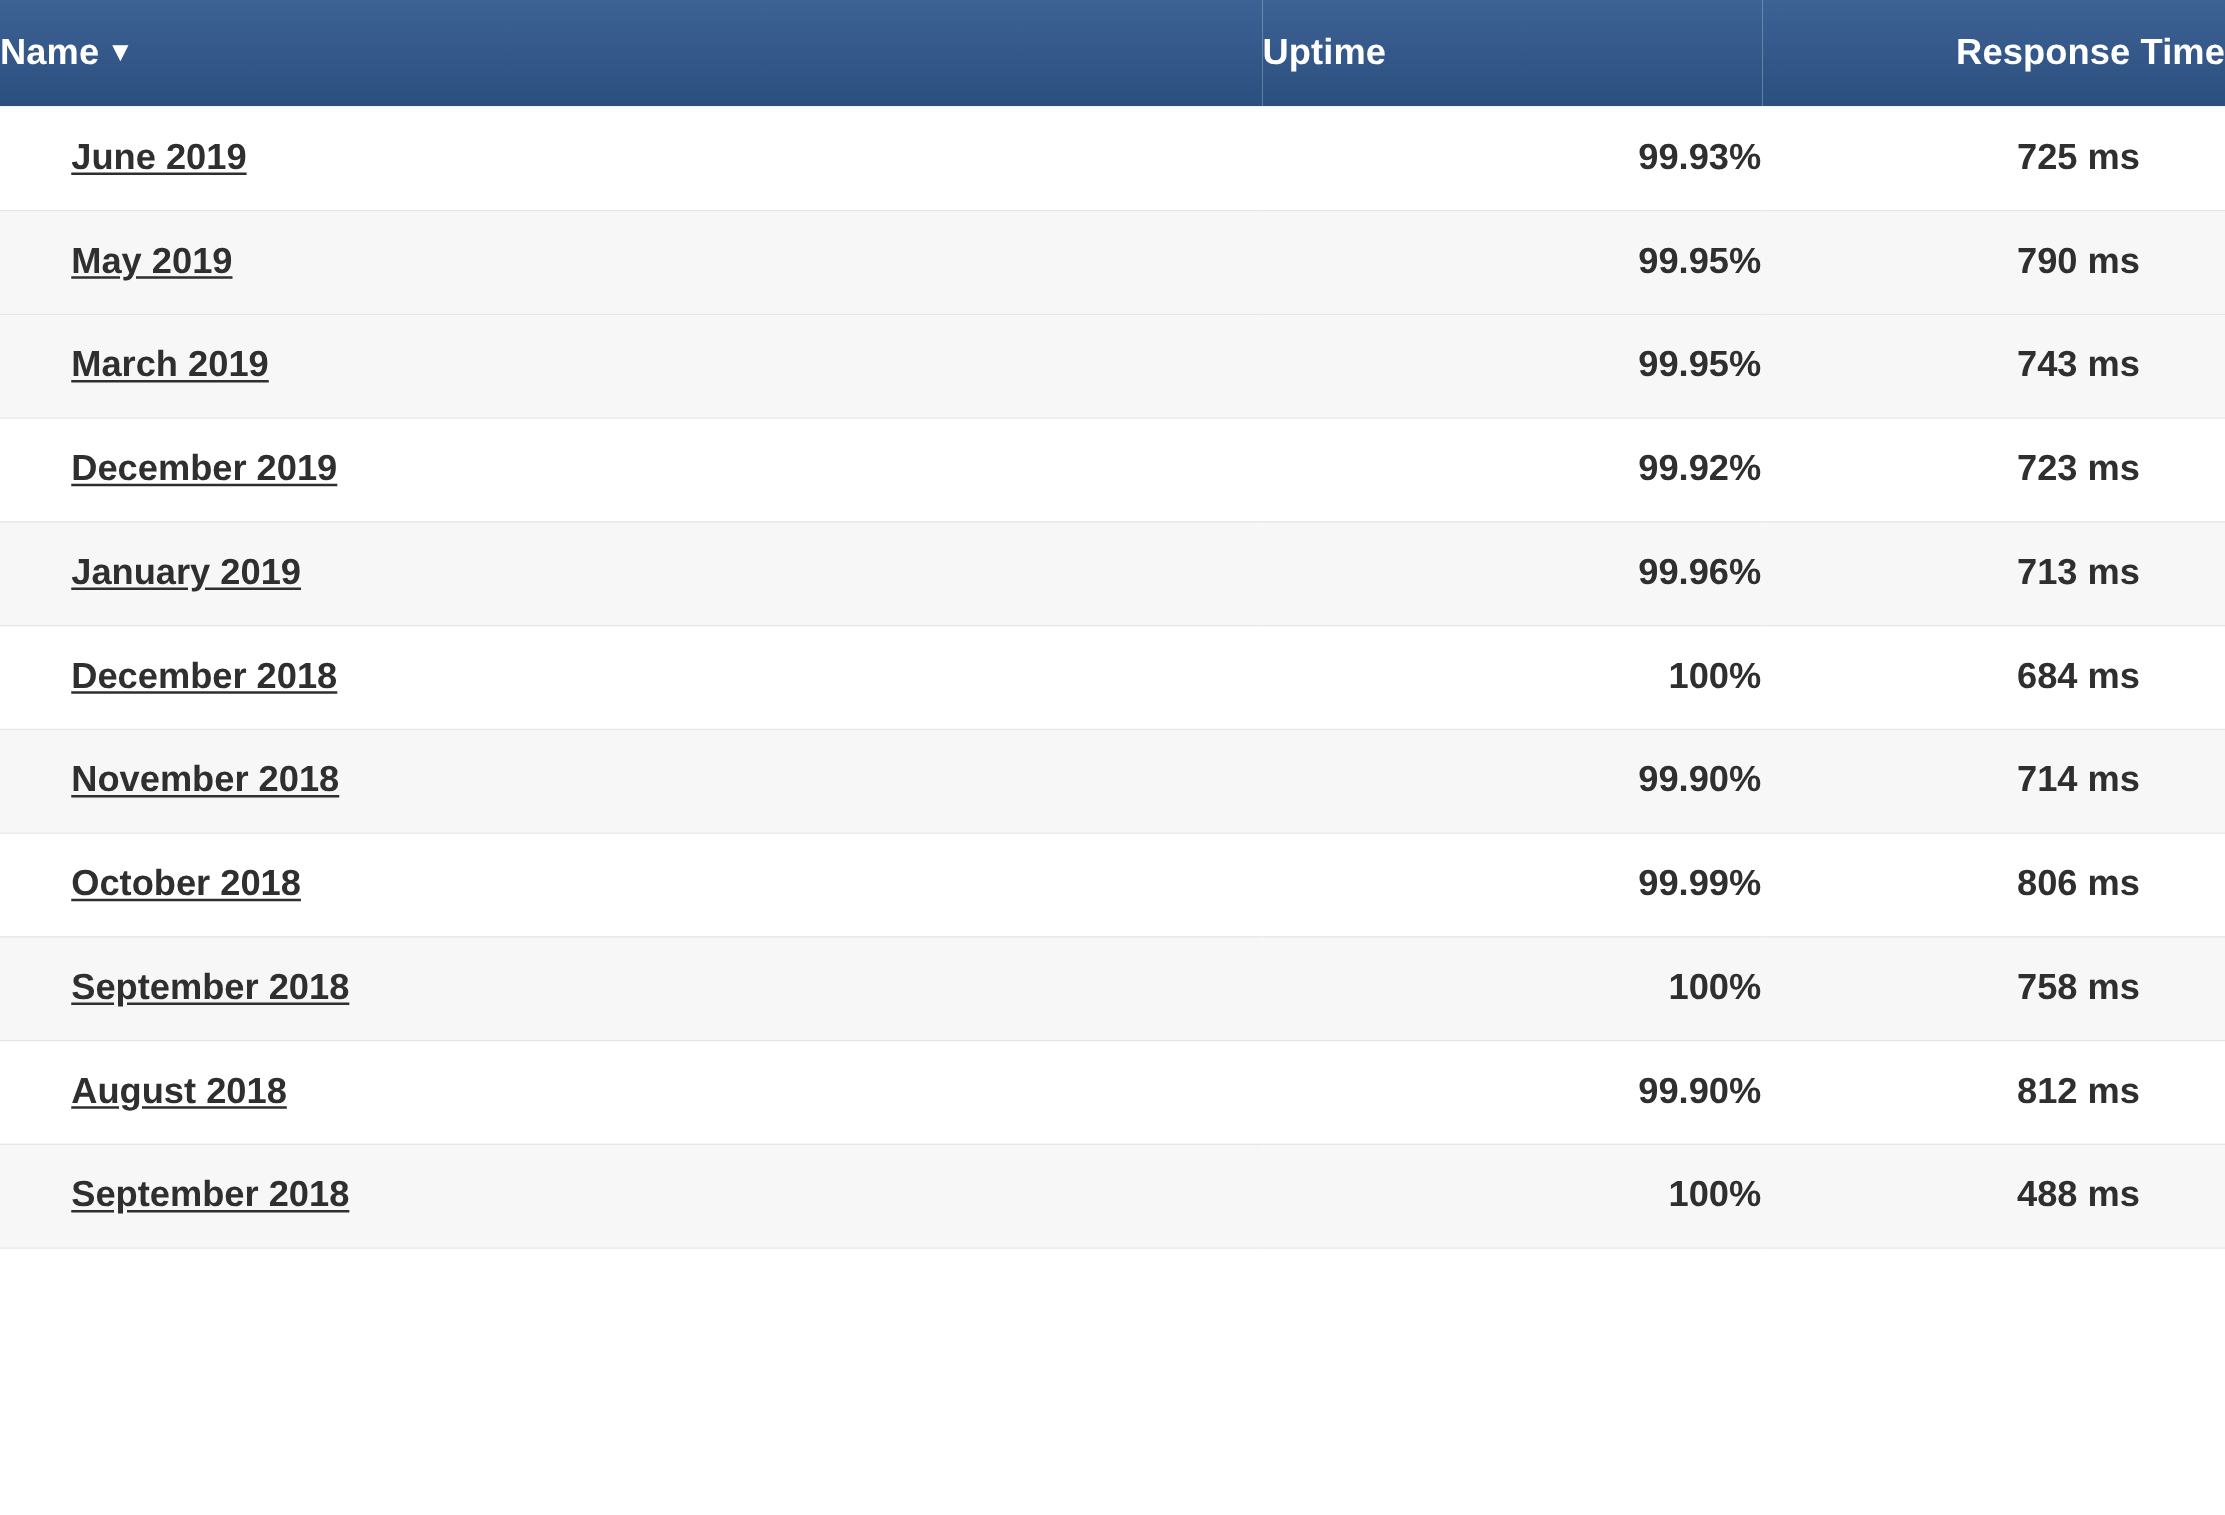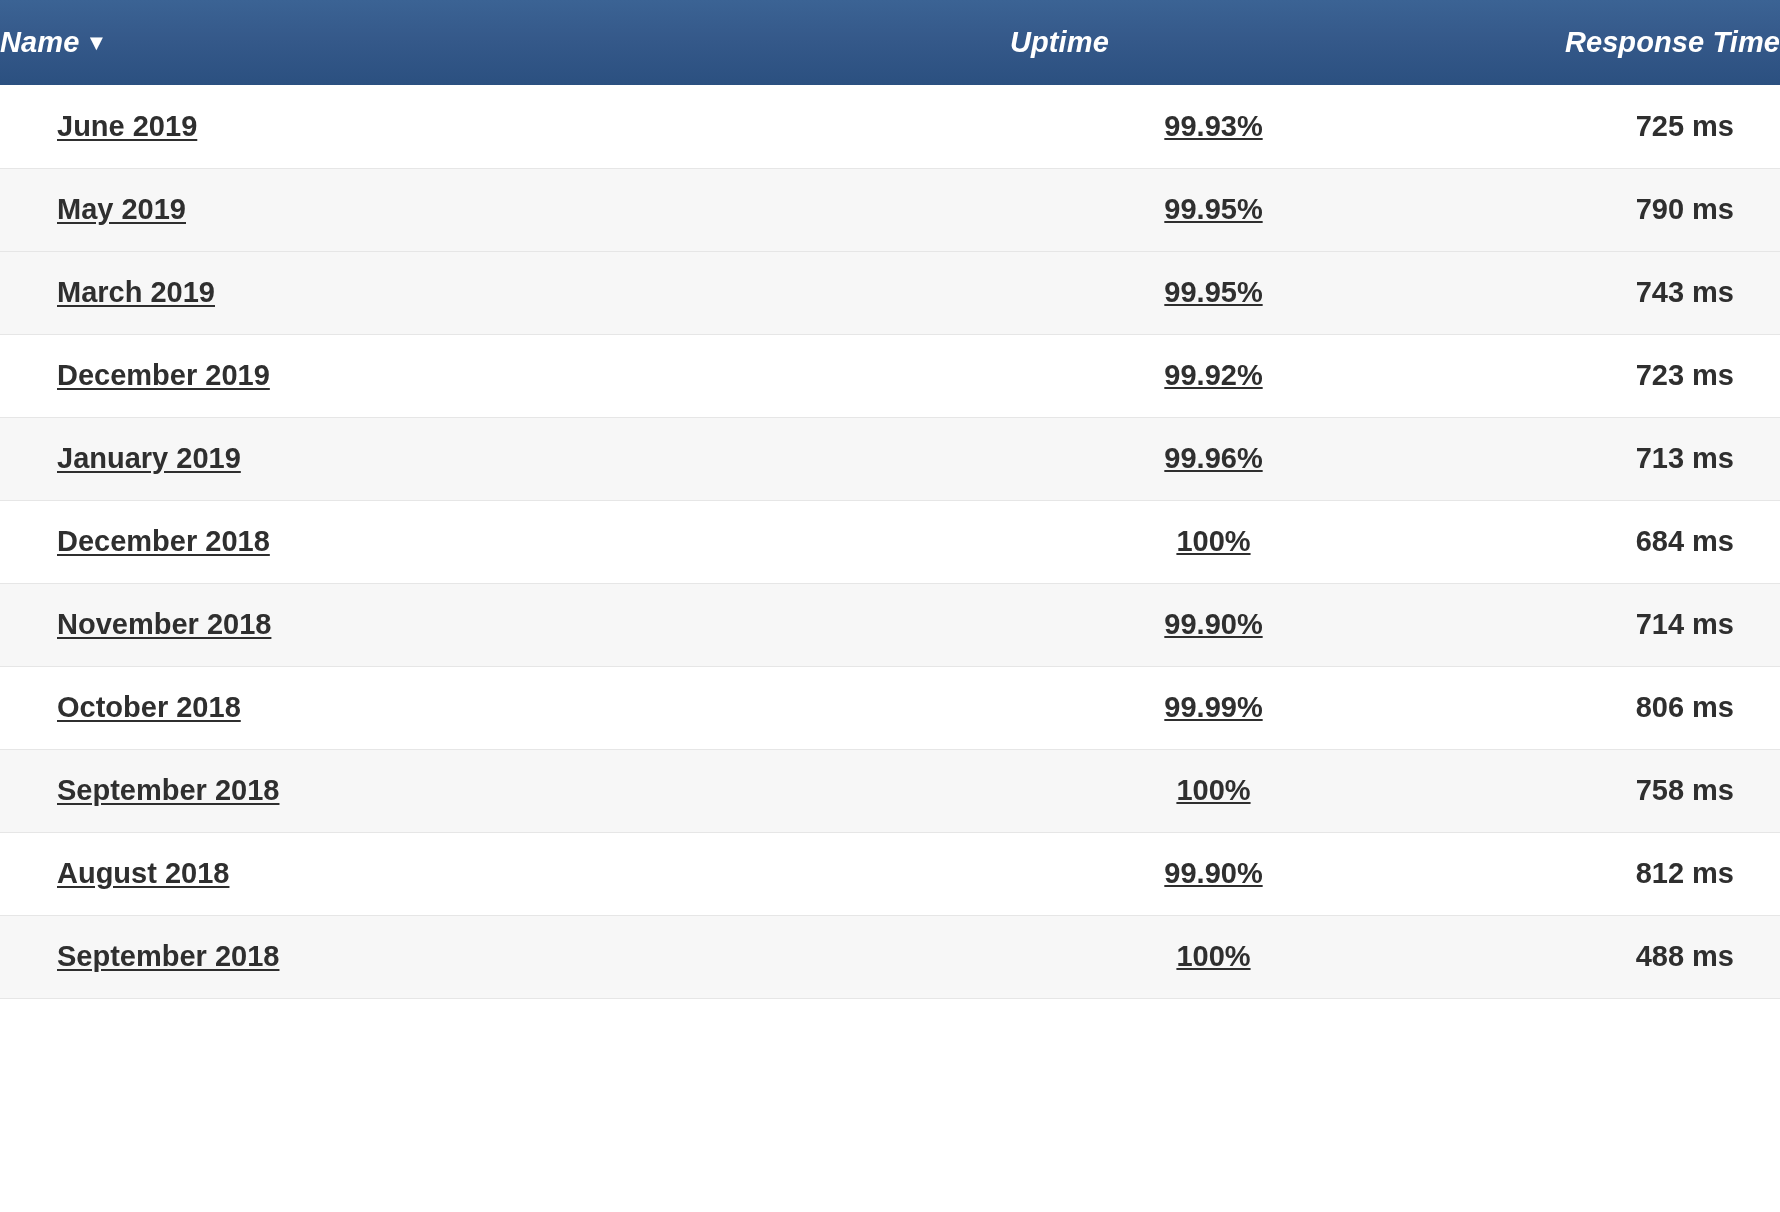--- a/index.html
+++ b/index.html
@@ -28,21 +28,20 @@
     background: linear-gradient(to bottom, #3b6394 0%, #35598a 45%, #2b5080 100%);
   }
   .status-table thead th {
     padding: 0 0 0 0;
     color: #ffffff;
     font-size: 29px;
     font-weight: 700;
     letter-spacing: 0.1px;
     vertical-align: middle;
     white-space: nowrap;
-    font-style: italic;
   }
   th.col-name       { text-align: left;  padding-left: 18px; width: 1010px; }
   th.col-uptime     { text-align: left;  width: 400px; padding-left: 8px;}
   th.col-response   { text-align: right; width: 370px; padding-right: 67px; }
 
   .sort-arrow {
     display: inline-block;
     font-size: 22px;
     line-height: 1;
     margin-left: 6px;
@@ -59,22 +58,22 @@
     background: #f7f7f7;
   }
   .status-table tbody td {
     vertical-align: middle;
     border-bottom: 1px solid #e6e6e6;
     font-size: 29px;
     font-weight: 700;
     color: #2f2f2f;
   }
   td.cell-name     { text-align: left;  padding-left: 18px; }
-  td.cell-uptime   { text-align: center;  padding-left: 8px; text-decoration: underline; }
-  td.cell-response { text-align: right; padding-right: 46px; }
+  td.cell-uptime   { text-align: right;  padding-left: 8px; }
+  td.cell-response { text-align: right; padding-right: 68px; }
 
   .month-link {
     color: #2f2f2f;
     text-decoration: underline;
     text-underline-offset: 3px;
     font-weight: 700;
     cursor: pointer;
     margin-left: 39px;
   }
 </style>

